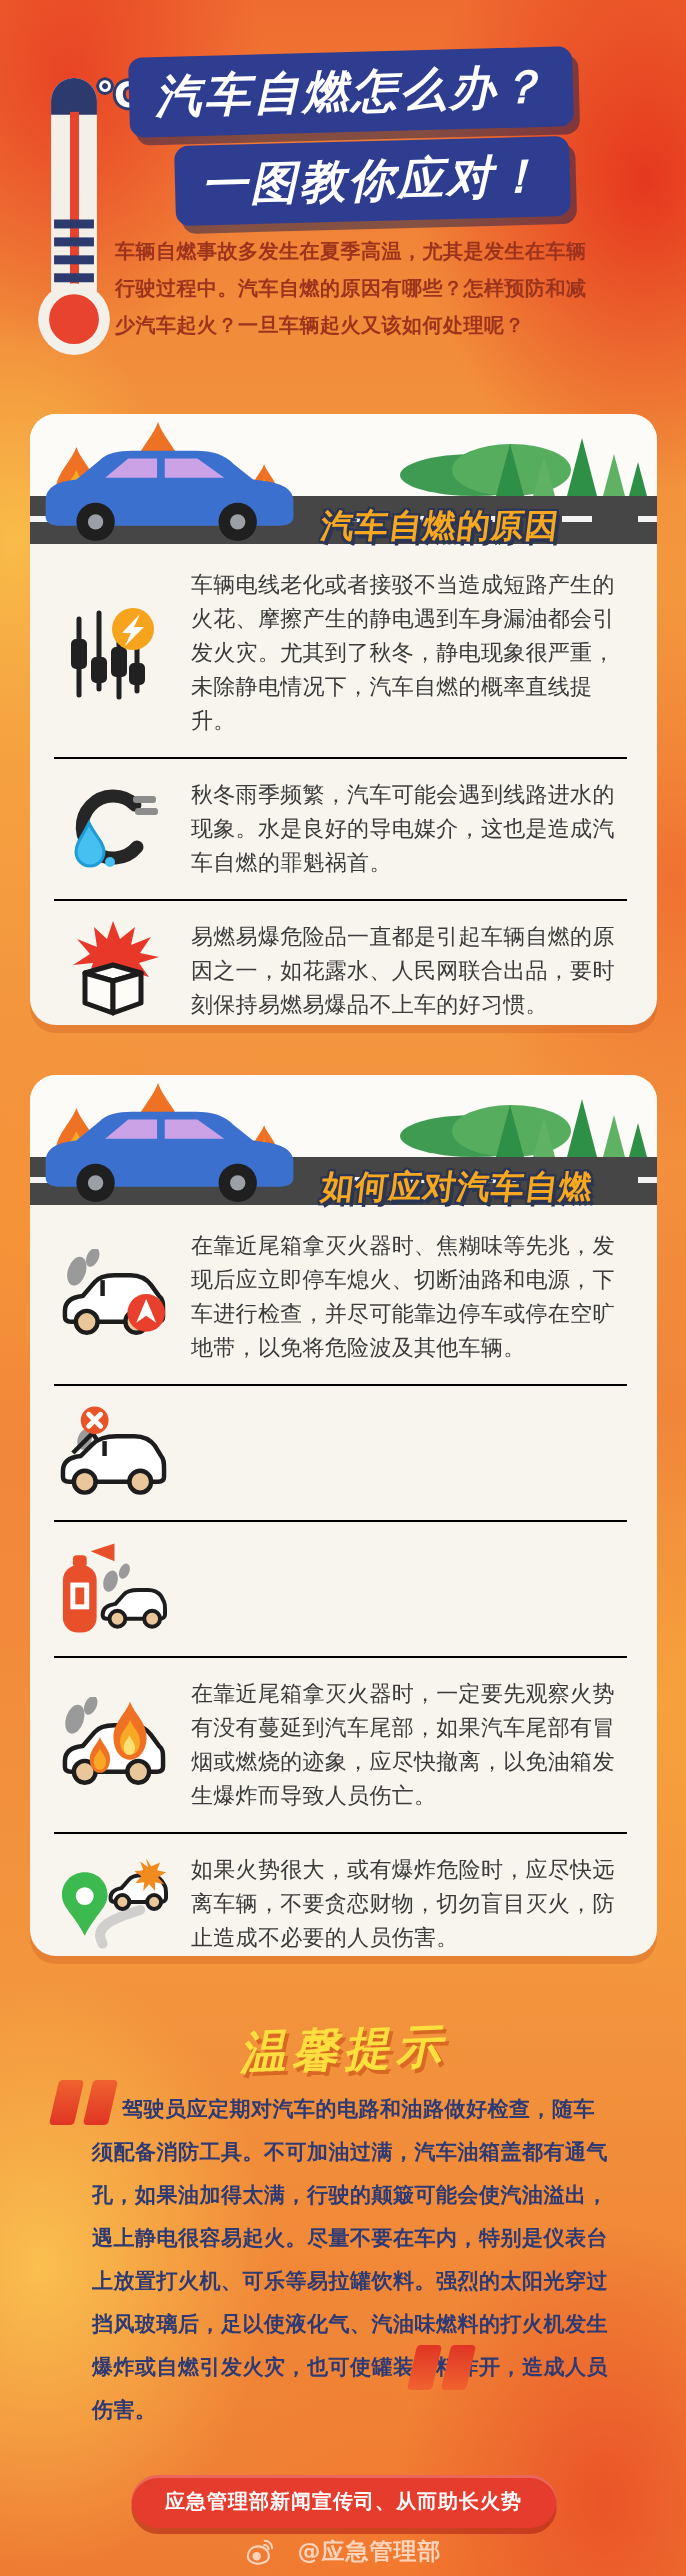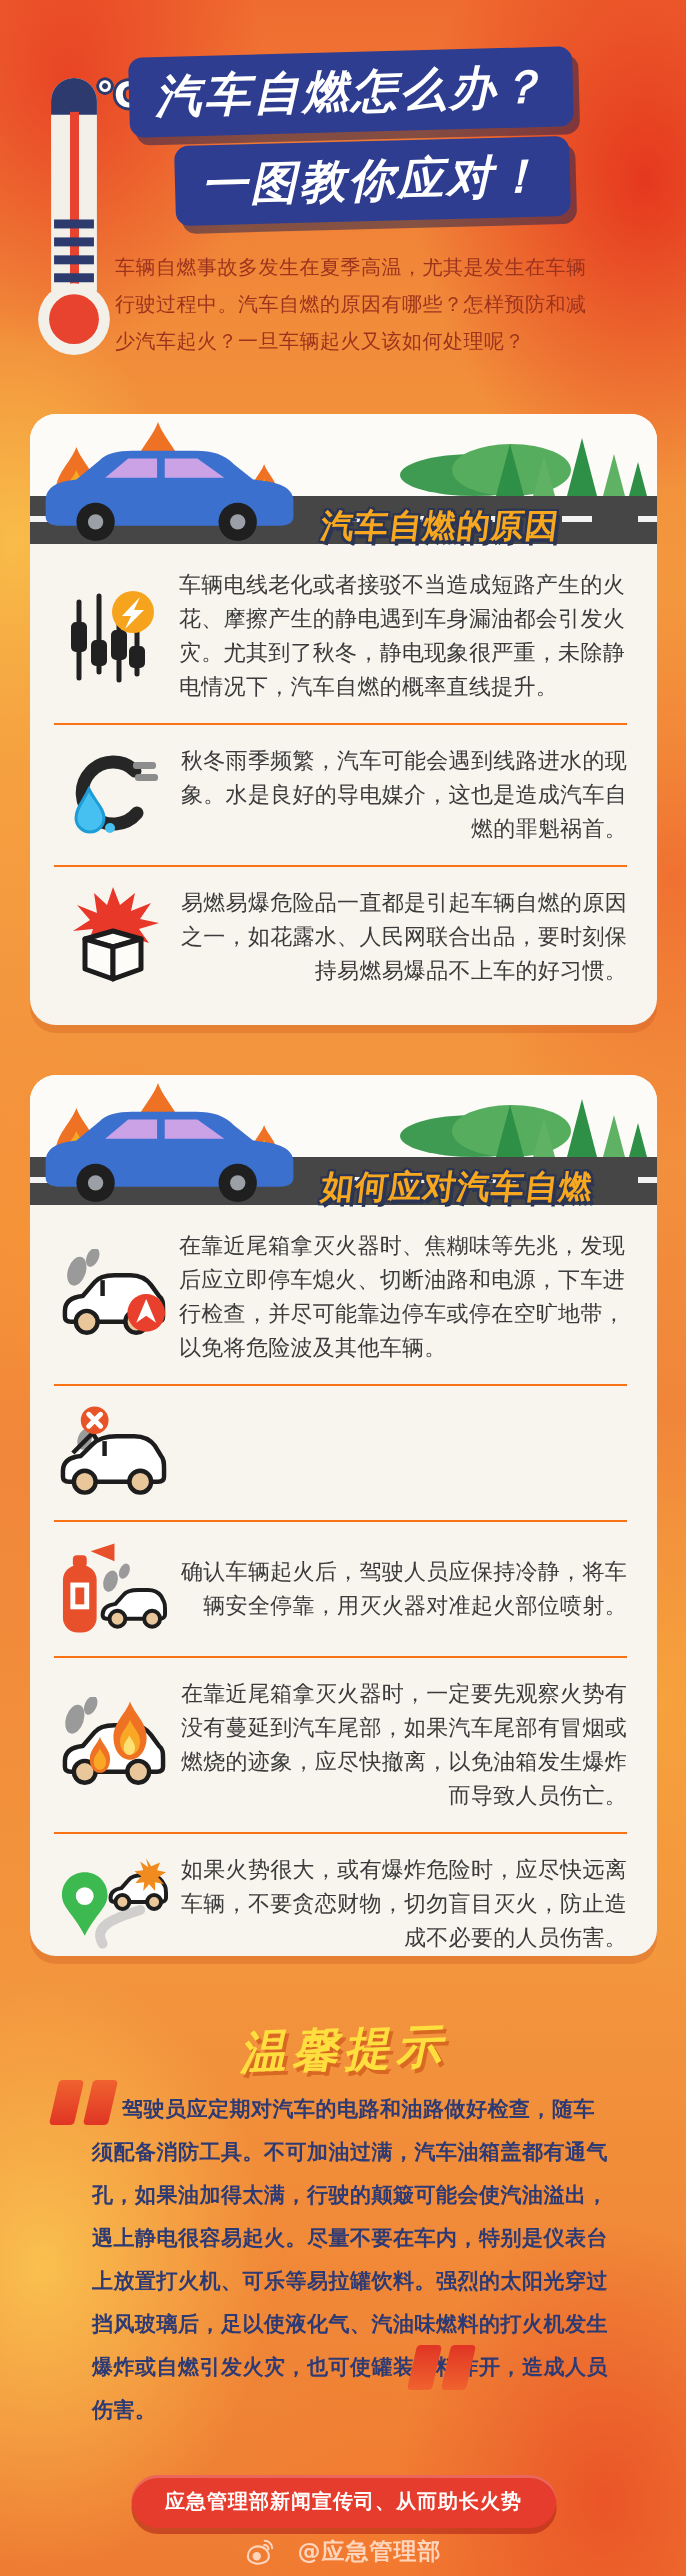--- a/index.html
+++ b/index.html
@@ -26,21 +26,21 @@
                 -2px -2px #2c3a6e,2px -2px #2c3a6e,-2px 2px #2c3a6e,2px 2px #2c3a6e;
   }
   .t-box{
     position:absolute;background:#2e3d8f;color:#fff;font-weight:900;border-radius:14px;
     padding:9px 26px;font-size:46px;letter-spacing:3px;white-space:nowrap;
     transform:rotate(-1.5deg);box-shadow:6px 8px 0 rgba(24,32,80,.5);font-style:italic;
   }
   .t1{left:129px;top:52px;}
   .t2{left:175px;top:141px;}
   .intro{
-    position:absolute;left:115px;top:249px;width:480px;font-size:20px;font-weight:400;
+    position:absolute;left:115px;top:233px;width:480px;font-size:20px;font-weight:700;
     color:#9c331d;line-height:37px;letter-spacing:0.5px;
   }
   
   .card{
     position:absolute;left:30px;width:627px;background:#f8f5ef;border-radius:26px;
     overflow:hidden;box-shadow:0 8px 0 rgba(198,78,28,.28);
   }
   .card1{top:414px;height:611px;}
   .card2{top:1075px;height:881px;}
   .hero{position:relative;height:129px;background:#fcfbf7;}
@@ -58,22 +58,22 @@
   .b1{left:0;bottom:0;width:149px;height:42px;background:#3f9b52;}
   .b2{left:52px;bottom:0;width:119px;height:52px;background:#57ad5e;}
   .trees .pine{position:absolute;bottom:0;width:0;height:0;}
   .p1{left:96px;border-left:14px solid transparent;border-right:14px solid transparent;border-bottom:52px solid #2e8f46;}
   .p2{left:133px;border-left:11px solid transparent;border-right:11px solid transparent;border-bottom:40px solid #5fb163;}
   .p3{left:167px;border-left:15px solid transparent;border-right:15px solid transparent;border-bottom:58px solid #2e8f46;}
   .p4{left:203px;border-left:11px solid transparent;border-right:11px solid transparent;border-bottom:42px solid #5fb163;}
   .p5{left:229px;border-left:9px solid transparent;border-right:9px solid transparent;border-bottom:34px solid #2e8f46;}
   .hero-car{position:absolute;left:6px;top:8px;}
   .items{padding:6px 30px 0 24px;}
-  .item{display:flex;align-items:center;gap:8px;padding:19px 0;}
-  .item + .item{border-top:2px solid #f97316;text-align:right;}
+  .item{display:flex;align-items:center;gap:20px;padding:19px 0;}
+  .item + .item{border-top:2px solid #000000;}
   .ic{width:117px;min-width:117px;display:flex;align-items:center;justify-content:center;}
   .tx{font-size:22px;color:#3b3b3b;line-height:34px;letter-spacing:0.3px;}
   
   .tips-title{
     position:absolute;top:2019px;left:0;right:0;text-align:center;font-size:46px;font-weight:900;
     color:#ffdf3e;letter-spacing:6px;transform:rotate(-2deg);font-style:italic;
     text-shadow:3px 4px 0 rgba(198,76,18,.6);
   }
   .tips-text{
     position:absolute;left:92px;top:2088px;width:524px;font-size:21px;font-weight:800;
@@ -289,21 +289,20 @@
             <rect x="16" y="44" width="14" height="22" fill="none" stroke="#fff" stroke-width="5"></rect>
             <g fill="#9a9a9a">
               <ellipse cx="54" cy="40" rx="7" ry="11" transform="rotate(18 54 40)"></ellipse>
               <ellipse cx="68" cy="30" rx="5" ry="8" transform="rotate(24 68 30)"></ellipse>
             </g>
             <path d="M46,74 C46,67 52,64 59,63 L67,54 C70,50 76,49 82,49 L92,49 C98,49 102,51 105,55 L108,61 C109,63 109,65 109,68 L109,74 C109,76 107,78 104,78 L50,78 C47,78 46,76 46,74 Z" fill="#fff" stroke="#1d1d1d" stroke-width="4" stroke-linejoin="round"></path>
             <circle cx="61" cy="78" r="8" fill="#e9c79b" stroke="#1d1d1d" stroke-width="4"></circle>
             <circle cx="96" cy="78" r="8" fill="#e9c79b" stroke="#1d1d1d" stroke-width="4"></circle>
           </svg>
         </div>
-        <div class="tx">确认车辆起火后，驾驶人员应保持冷静，将车辆安全停靠，用灭火器对准起火部位喷射。</div>
       </div>
       <div class="item">
         <div class="ic">
           <svg width="111" height="96" viewBox="0 0 112 96">
             <g fill="#9a9a9a">
               <ellipse cx="18" cy="22" rx="9" ry="15" transform="rotate(18 18 22)"></ellipse>
               <ellipse cx="34" cy="8" rx="6" ry="10" transform="rotate(24 34 8)"></ellipse>
             </g>
             <path d="M8,64 C8,54 16,50 26,49 L38,35 C42,30 50,28 58,28 L74,28 C84,28 90,31 95,38 L103,49 C107,52 107,56 107,62 L107,70 C107,73 105,75 101,75 L14,75 C10,75 8,73 8,70 Z" fill="#fff" stroke="#1d1d1d" stroke-width="4.5" stroke-linejoin="round"></path>
             <circle cx="28" cy="75" r="11" fill="#e9c79b" stroke="#1d1d1d" stroke-width="4.5"></circle>

